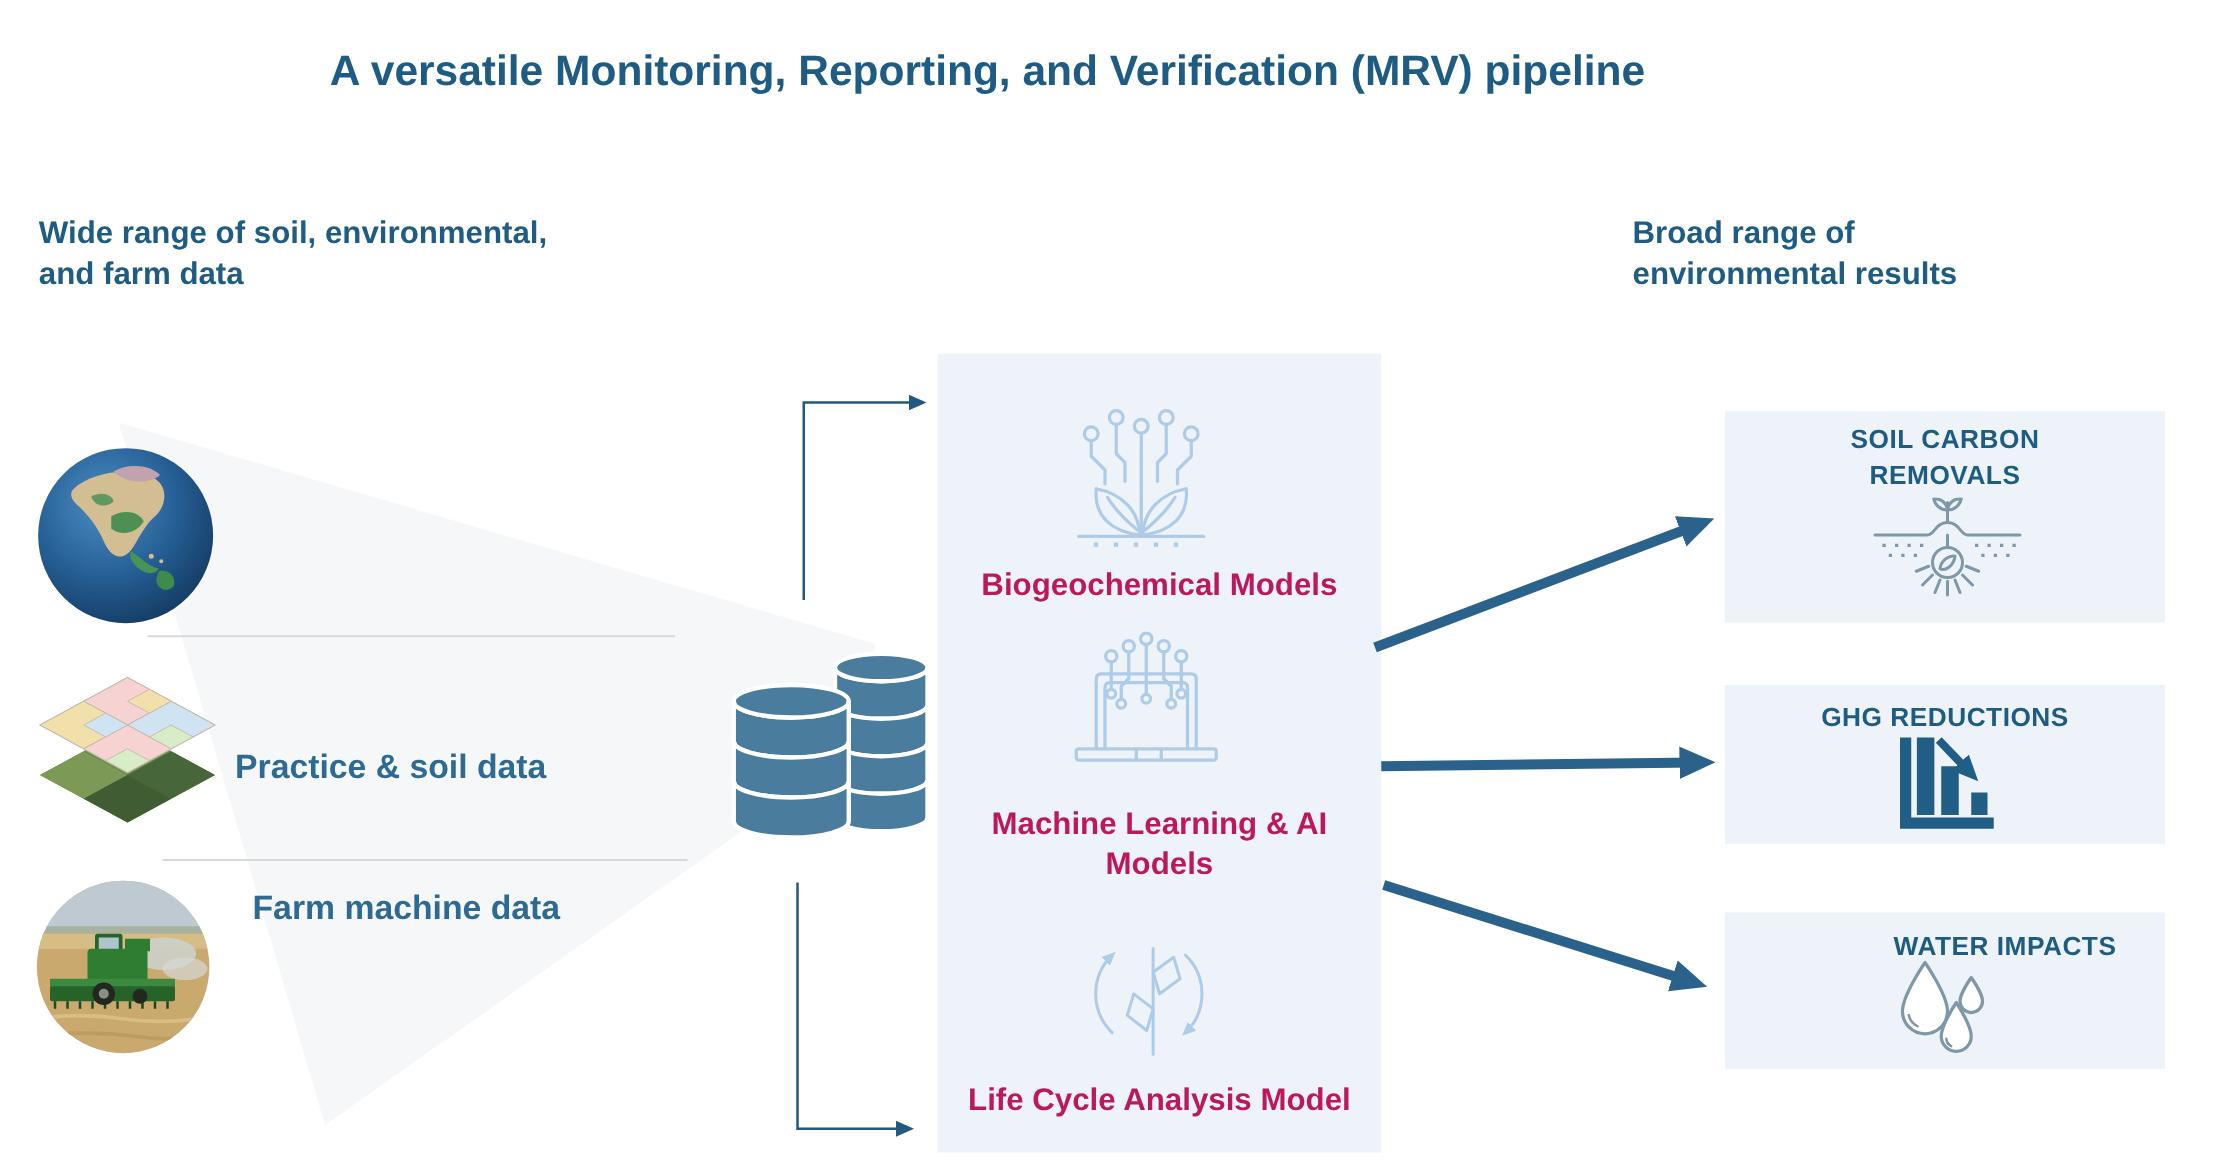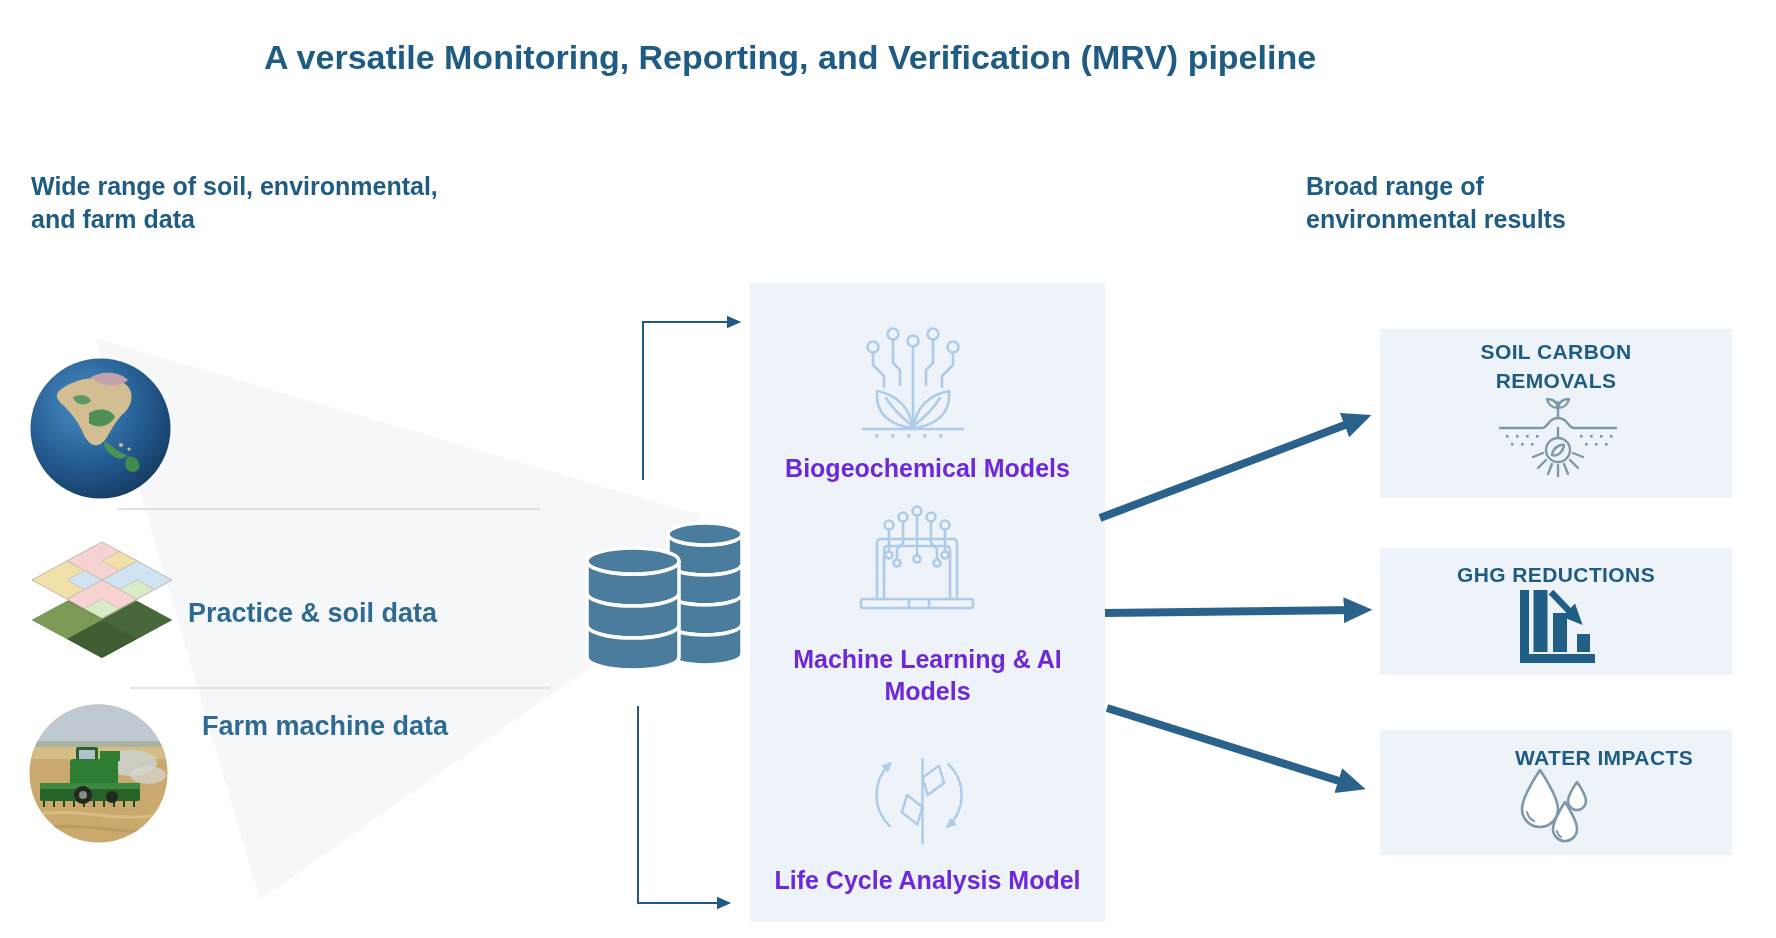--- a/index.html
+++ b/index.html
@@ -17,21 +17,21 @@
   .hdr{
     position:absolute;width:500px;text-align:left;font-size:25px;line-height:33px;
     font-weight:bold;color:#1e5c84;white-space:pre-line;z-index:2;
   }
   .in-label{
     position:absolute;font-size:27px;font-weight:bold;color:#2d6b94;z-index:2;
   }
   .panel{position:absolute;background:#edf3f8;z-index:1;}
   .model-label{
     position:absolute;width:355px;text-align:center;font-size:25px;line-height:32px;
-    font-weight:bold;color:#6d28d9;white-space:pre-line;z-index:2;
+    font-weight:bold;color:#be185d;white-space:pre-line;z-index:2;
   }
   .result-label{
     position:absolute;width:352px;text-align:center;font-size:21px;line-height:29px;
     font-weight:bold;color:#1f5c84;letter-spacing:.4px;white-space:pre-line;z-index:2;
   }
   .icon-box{position:absolute;z-index:2;}
 </style>
 </head>
 <body>
 

